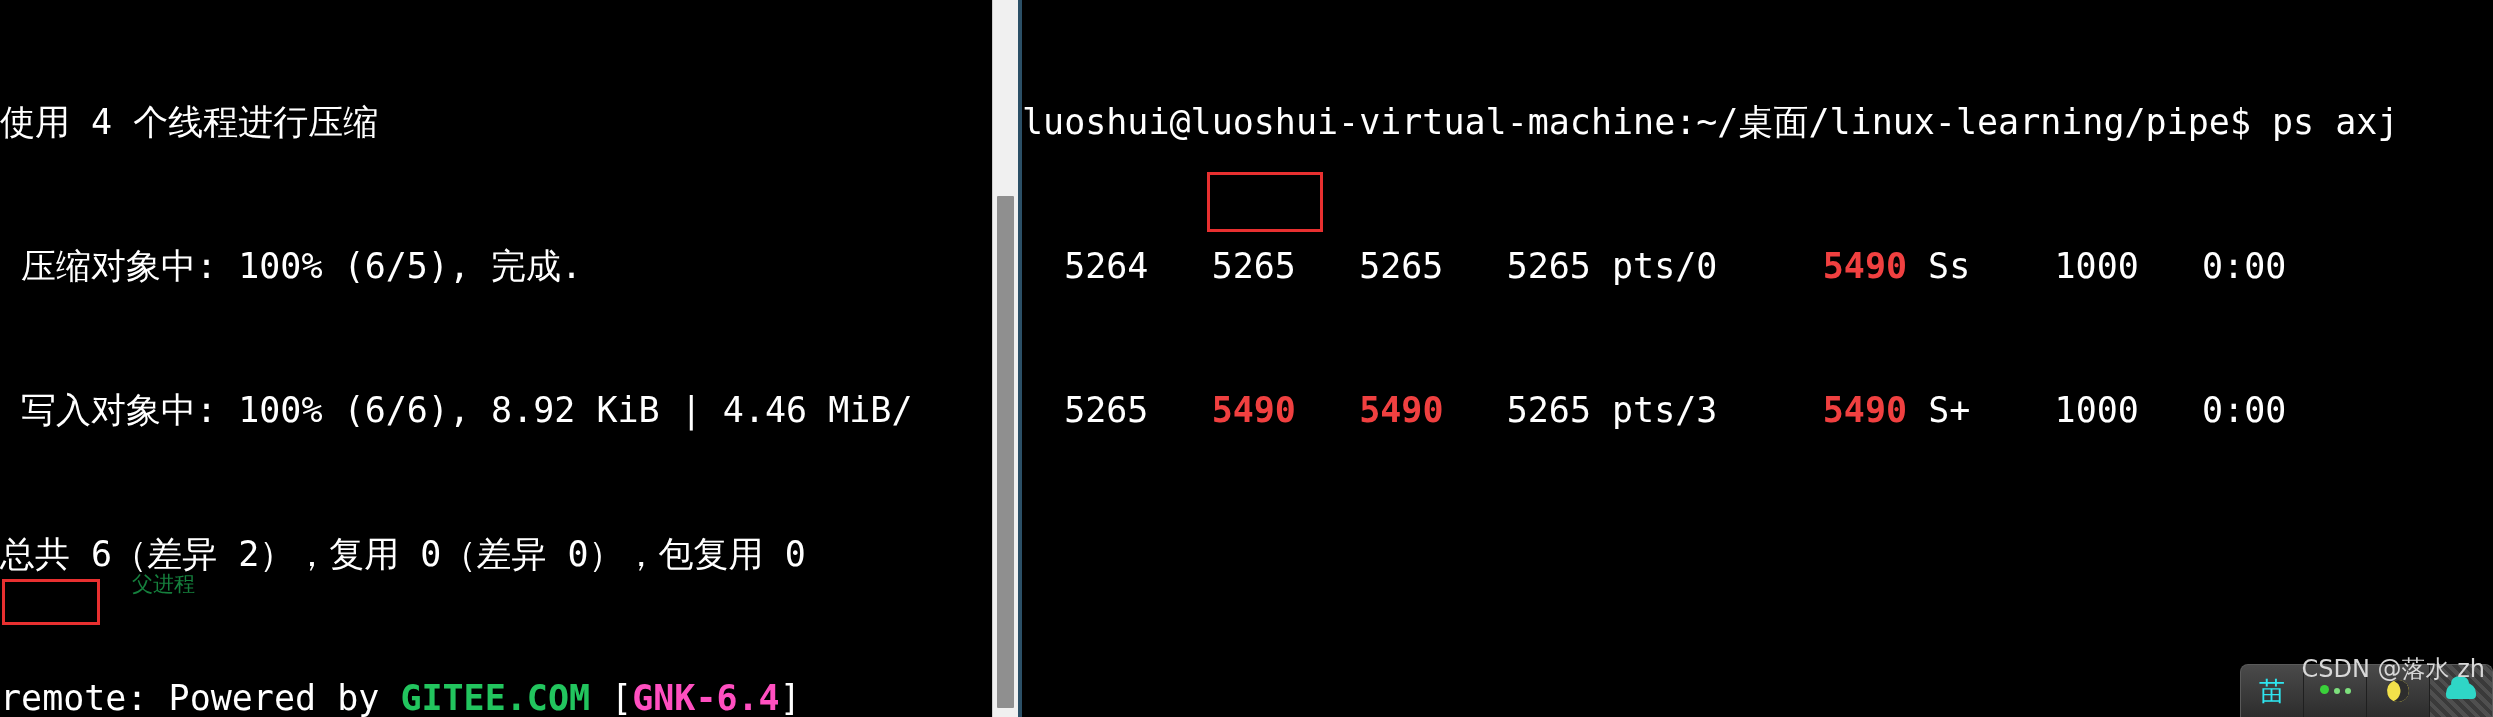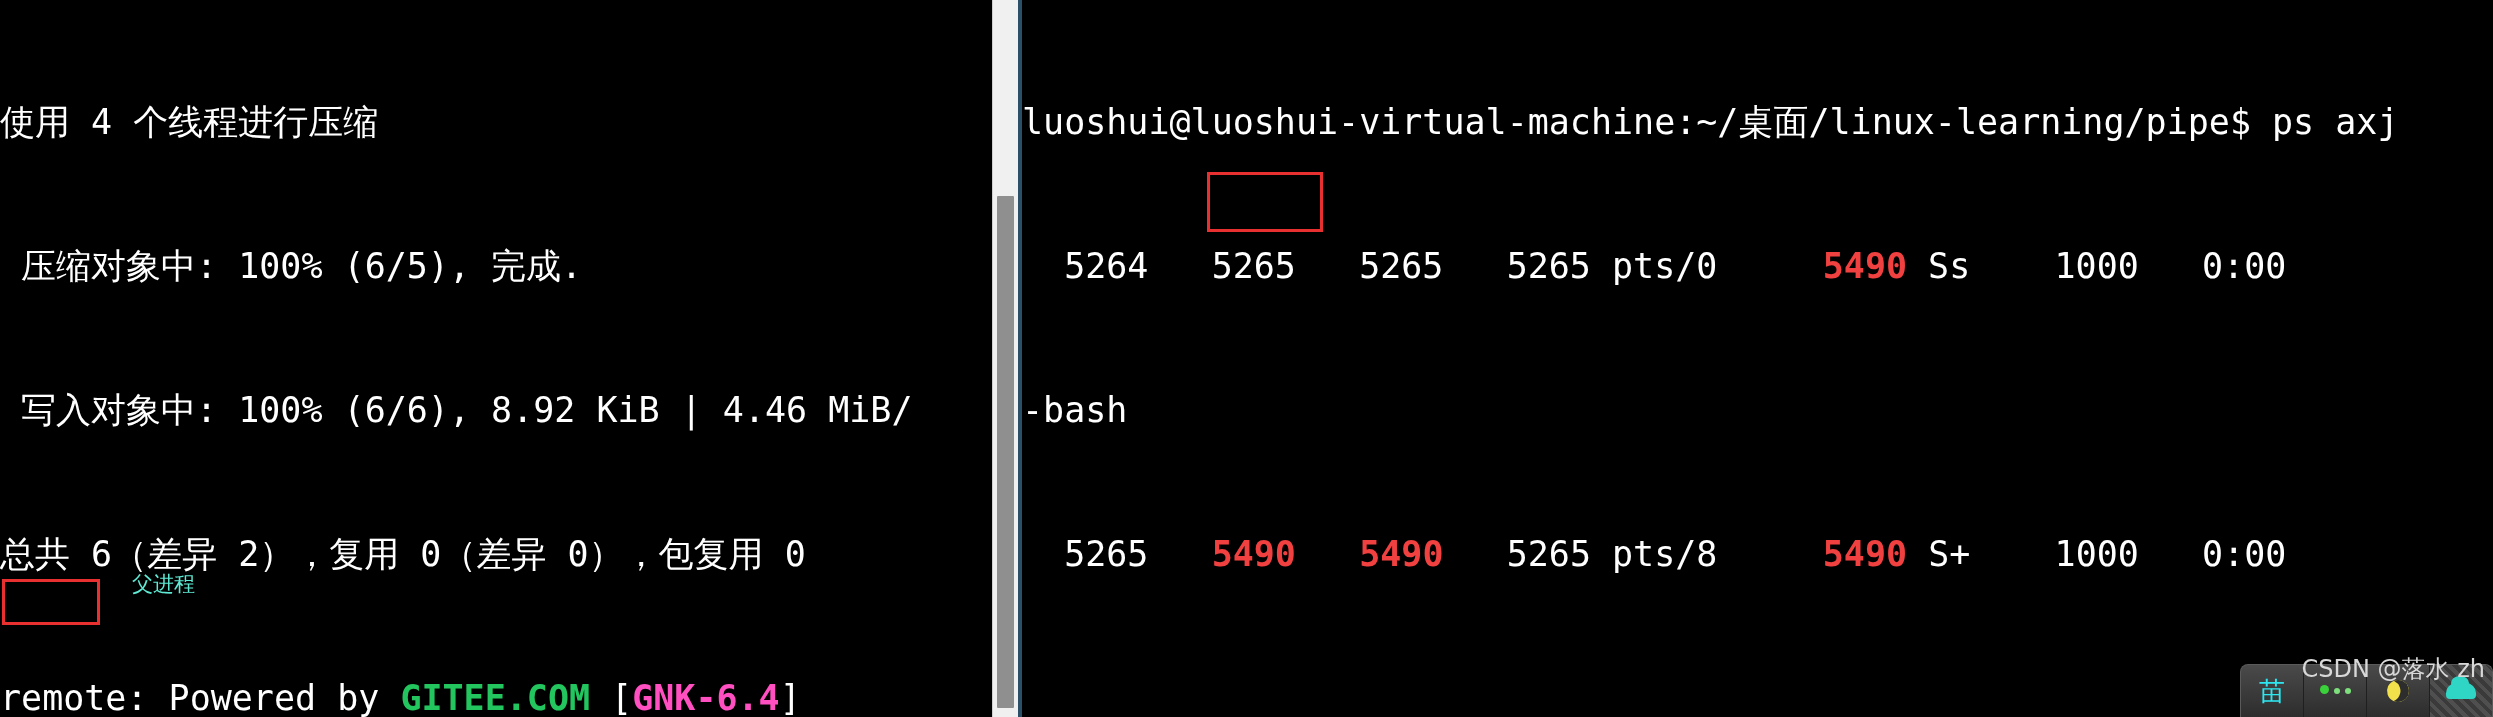--- a/index.html
+++ b/index.html
@@ -101,21 +101,21 @@
   .anno-box-right {
     left: 1207px;
     top: 172px;
     width: 116px;
     height: 60px;
   }
   .anno-label {
     position: absolute;
     left: 132px;
     top: 570px;
-    color: #5eead4;
+    color: #15803d;
     font-size: 21px;
     font-family: "DejaVu Sans", "Liberation Sans", sans-serif;
     white-space: nowrap;
   }
 
   
   .ime-tray {
     position: absolute;
     right: 0;
     bottom: 0;
@@ -215,22 +215,21 @@
   </div>
 
   <div class="scroll-track">
     <div class="scroll-thumb"></div>
   </div>
   <div class="panel-divider"></div>
 
   <div class="term-right">
     <div class="ln" id="R0"><span class="white">luoshui@luoshui-virtual-machine:~/桌面/linux-learning/pipe$ ps axj</span></div>
     <div class="ln" id="R2"><span class="white">  5264   5265   5265   5265 pts/0     </span><span class="red">5490</span><span class="white"> Ss    1000   0:00</span></div>
-    <div class="ln" id="R3"><span class="white">-bash</span></div>
-    <div class="ln" id="R4"><span class="white">  5265   </span><span class="red">5490</span><span class="white">   </span><span class="red">5490</span><span class="white">   5265 pts/8     </span><span class="red">5490</span><span class="white"> S+    1000   0:00</span></div>
+    <div class="ln" id="R4"><span class="white">  5265   </span><span class="red">5490</span><span class="white">   </span><span class="red">5490</span><span class="white">   5265 pts/3     </span><span class="red">5490</span><span class="white"> S+    1000   0:00</span></div>
     
     
     
     
     
     
   </div>
 
   <div class="anno-box anno-box-left"></div>
   <div class="anno-label">父进程</div>

